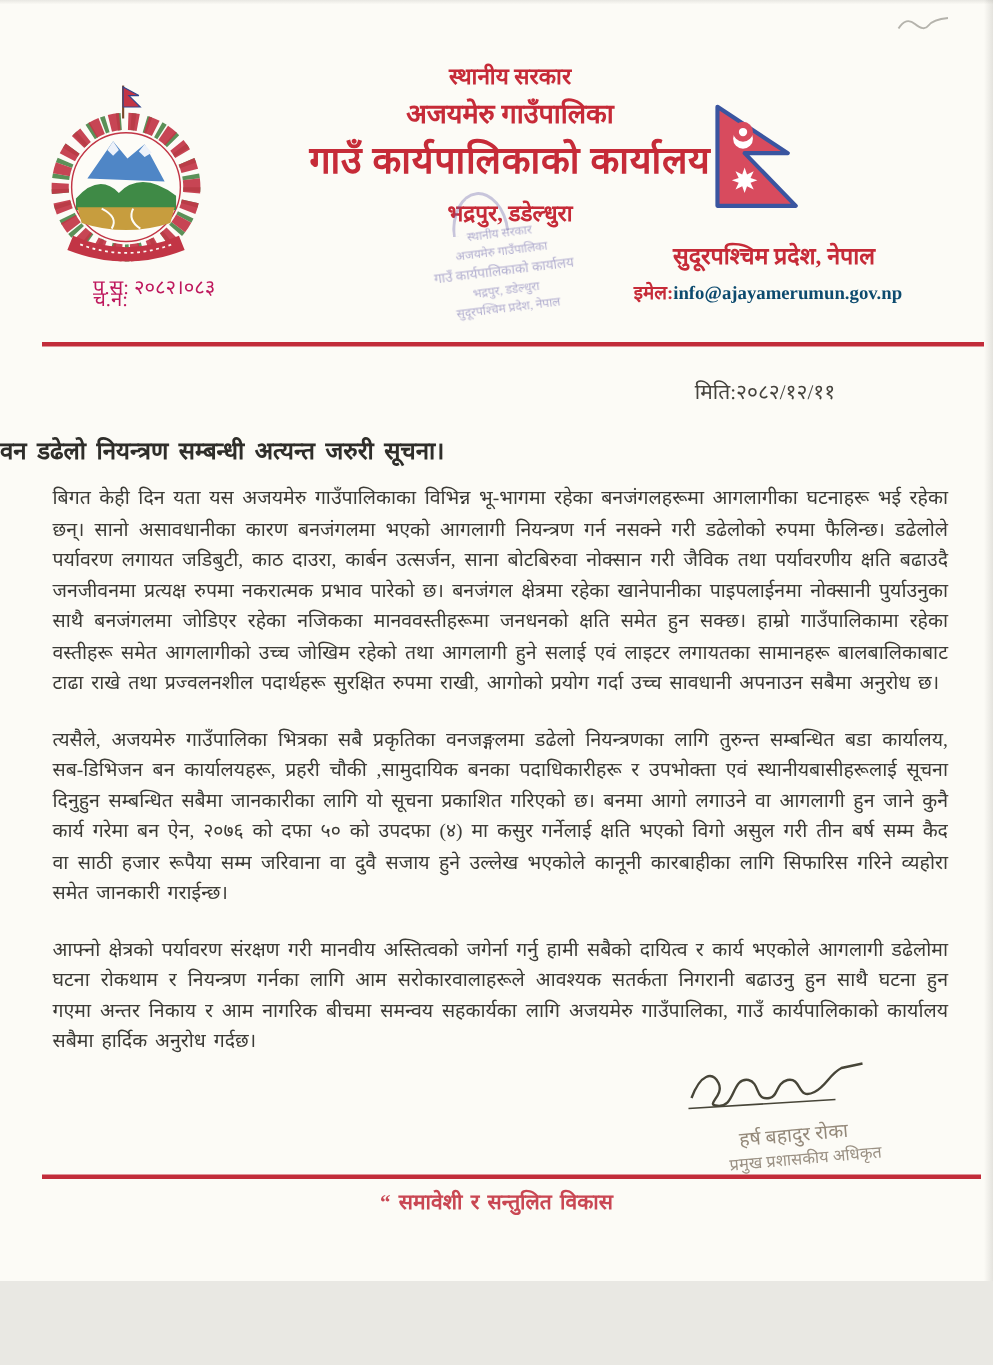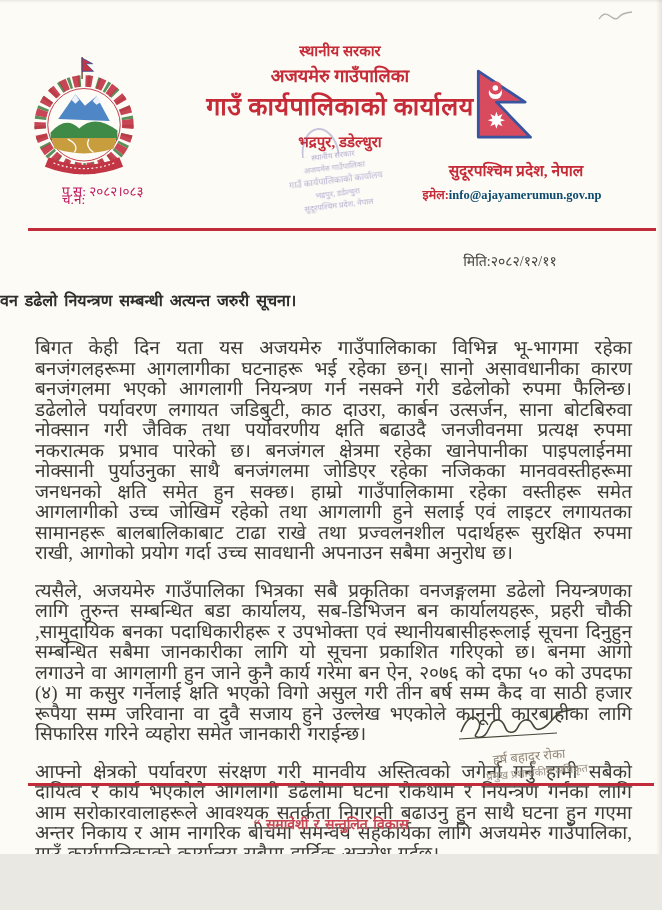--- a/index.html
+++ b/index.html
@@ -38,31 +38,31 @@
   .stamp{left:246px;top:150px;width:180px;transform:rotate(-7deg);
     color:rgba(104,98,170,0.5);text-align:center;font-size:8px;line-height:1.5;
     filter:blur(.2px);}
   .stamp .big{font-size:9px;}
   .stamp-ring{left:300px;top:128px;width:34px;height:26px;border:2px solid rgba(104,98,170,0.35);
     border-radius:50% 50% 0 0/100% 100% 0 0;border-bottom:none;transform:rotate(-7deg);}
 
   
   .date{top:251px;right:32px;width:240px;text-align:center;font-size:14px;color:#45433d;}
   .title{top:289px;left:0;right:0;text-align:left;font-size:16px;font-weight:bold;color:#2f2e2a;word-spacing:3px;}
-  .body-text{top:322px;left:35px;right:30px;font-size:19px;line-height:20.5px;text-align:justify;color:#3c3b36;margin-top:16px;}
+  .body-text{top:322px;left:35px;right:30px;font-size:13px;line-height:20.5px;text-align:justify;color:#3c3b36;}
   .body-text p{margin:0 0 17px 0;word-spacing:2px;}
 
   
   .sig-svg{left:455px;top:706px;}
   .sig-name{top:747px;right:38px;width:190px;text-align:center;color:#94897a;font-size:13px;transform:rotate(-5deg);}
   .sig-desig{top:764px;right:30px;width:190px;text-align:center;color:#9a9083;font-size:11px;transform:rotate(-5deg);}
 
   
   .slogan{left:0;right:0;text-align:center;color:#c94753;font-size:14px;font-weight:bold;word-spacing:2px;}
-  .slogan1{top:791px;margin-top:23px;}
+  .slogan1{top:791px;}
   .slogan2{top:813px;}
 
   .pencil{left:596px;top:8px;}
 </style>
 </head>
 <body>
 
 <div class="page">
 
   <svg class="abs pencil" width="44" height="18" viewBox="0 0 44 18">

